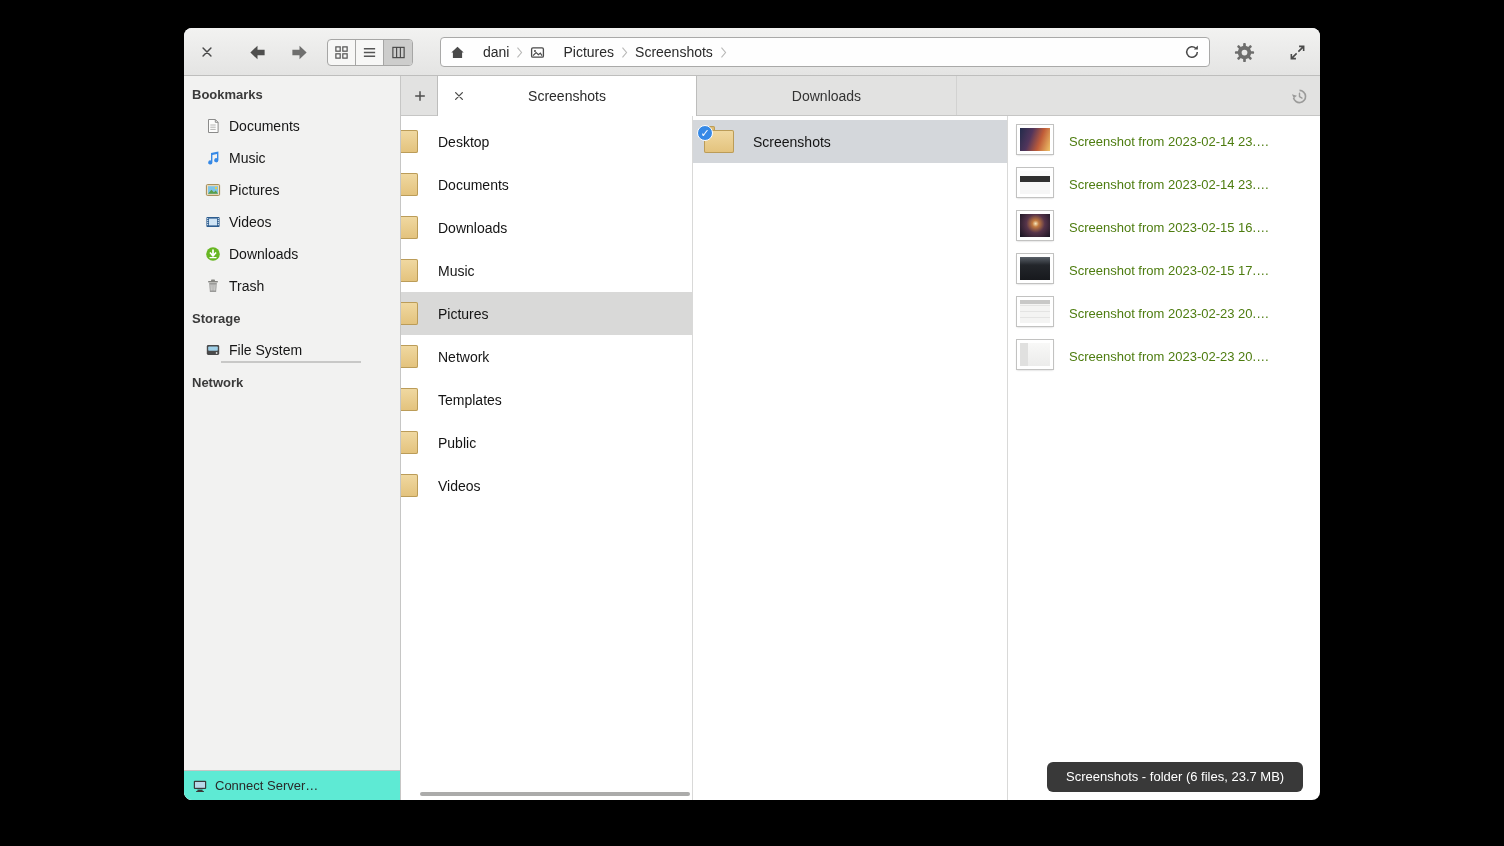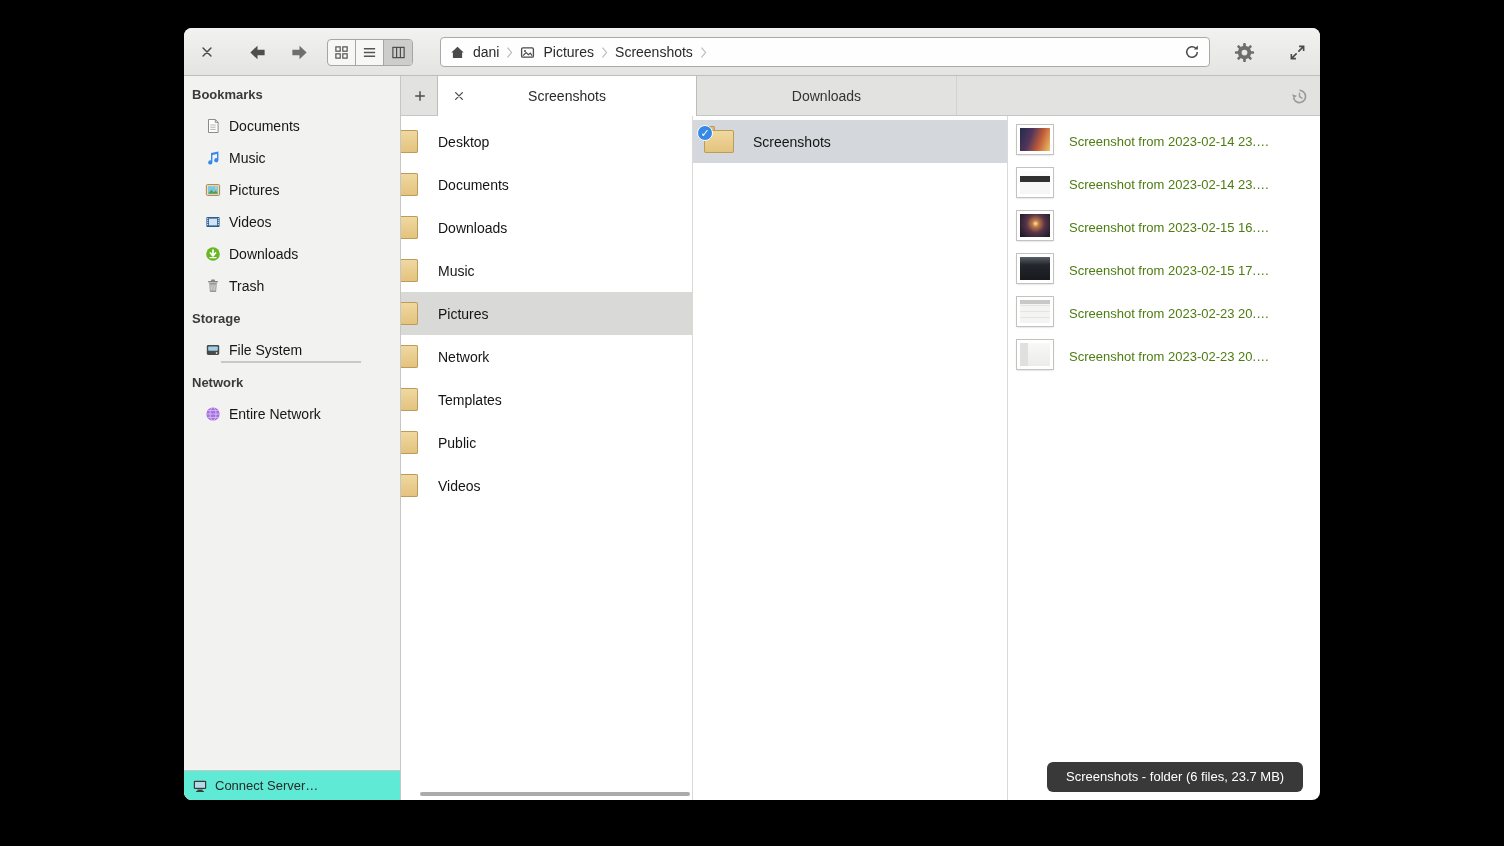--- a/index.html
+++ b/index.html
@@ -11,21 +11,21 @@
 .headerbar{position:absolute;top:0;left:0;width:100%;height:48px;background:linear-gradient(#f2f2f1,#e4e4e3);border-bottom:1px solid #bebebd;z-index:5;}
 .hbtn{position:absolute;display:flex;align-items:center;justify-content:center;cursor:default;}
 .close-btn{left:10px;top:12px;width:26px;height:24px;}
 .back-btn{left:58px;top:10px;width:30px;height:28px;}
 .fwd-btn{left:100px;top:10px;width:30px;height:28px;}
 .view-switcher{position:absolute;left:143px;top:11px;height:27px;display:flex;border:1px solid #a6a6a5;border-radius:4px;background:#f7f7f6;overflow:hidden;}
 .vbtn{width:28px;display:flex;align-items:center;justify-content:center;border-right:1px solid #a6a6a5;}
 .vbtn:last-child{border-right:none;}
 .vbtn.pressed{background:#cdcdcc;}
 .pathbar{position:absolute;left:256px;top:9px;width:770px;height:30px;background:#fefefe;border:1px solid #a9a9a8;border-radius:4px;display:flex;align-items:center;padding:0 9px;gap:7px;font-size:14px;color:#2a2a2a;}
-.crumb{display:flex;align-items:center;gap:8px;}
+.crumb{display:flex;align-items:center;gap:18px;}
 .pathbar .spacer{flex:1;}
 .gear-btn{left:1046px;top:12px;width:28px;height:25px;}
 .expand-btn{left:1100px;top:13px;width:26px;height:23px;}
 
 
 .sidebar{position:absolute;left:0;top:48px;width:217px;bottom:0;background:#f2f2f1;border-right:1px solid #c6c6c5;padding-top:2px;}
 .side-row{height:32px;display:flex;align-items:center;}
 .side-title{padding-left:8px;font-size:13px;font-weight:bold;color:#3a3a3a;}
 .side-item{padding-left:20px;gap:8px;font-size:14px;color:#161616;position:relative;}
 .si{width:17px;height:17px;flex:0 0 17px;display:flex;align-items:center;justify-content:center;}
@@ -257,30 +257,20 @@
             <rect x="3.2" y="4.4" width="9.6" height="4.4" rx="0.8" fill="#9fd0e8"></rect>
             <circle cx="11.6" cy="11" r="0.9" fill="#ddd"></circle>
           </svg>
         </span>
       <span>File System</span>
       <span class="disk-bar"><span class="disk-fill"></span></span>
     </div>
 
     <div class="side-row side-title">Network</div>
 
-    <div class="side-row side-item">
-      <span class="si">
-          <svg width="16" height="16" viewBox="0 0 16 16">
-            <circle cx="8" cy="8" r="6.6" fill="#a56de2"></circle>
-            <ellipse cx="8" cy="8" rx="3" ry="6.6" fill="none" stroke="#d8c2f2" stroke-width="0.9"></ellipse>
-            <path d="M1.6 8 h12.8 M2.6 4.6 h10.8 M2.6 11.4 h10.8" stroke="#d8c2f2" stroke-width="0.9" fill="none"></path>
-          </svg>
-        </span>
-      <span>Entire Network</span>
-    </div>
 
     <div class="connect">
       <svg width="16" height="16" viewBox="0 0 16 16">
           <rect x="1.8" y="2.8" width="12.4" height="8.2" rx="1" fill="#3a3a3a"></rect>
           <rect x="3" y="4" width="10" height="5.8" fill="#b8d8e8"></rect>
           <rect x="5.4" y="11.6" width="5.2" height="1.4" fill="#3a3a3a"></rect>
           <rect x="4" y="13" width="8" height="1" rx="0.5" fill="#3a3a3a"></rect>
         </svg>
       <span>Connect Server…</span>
     </div>

